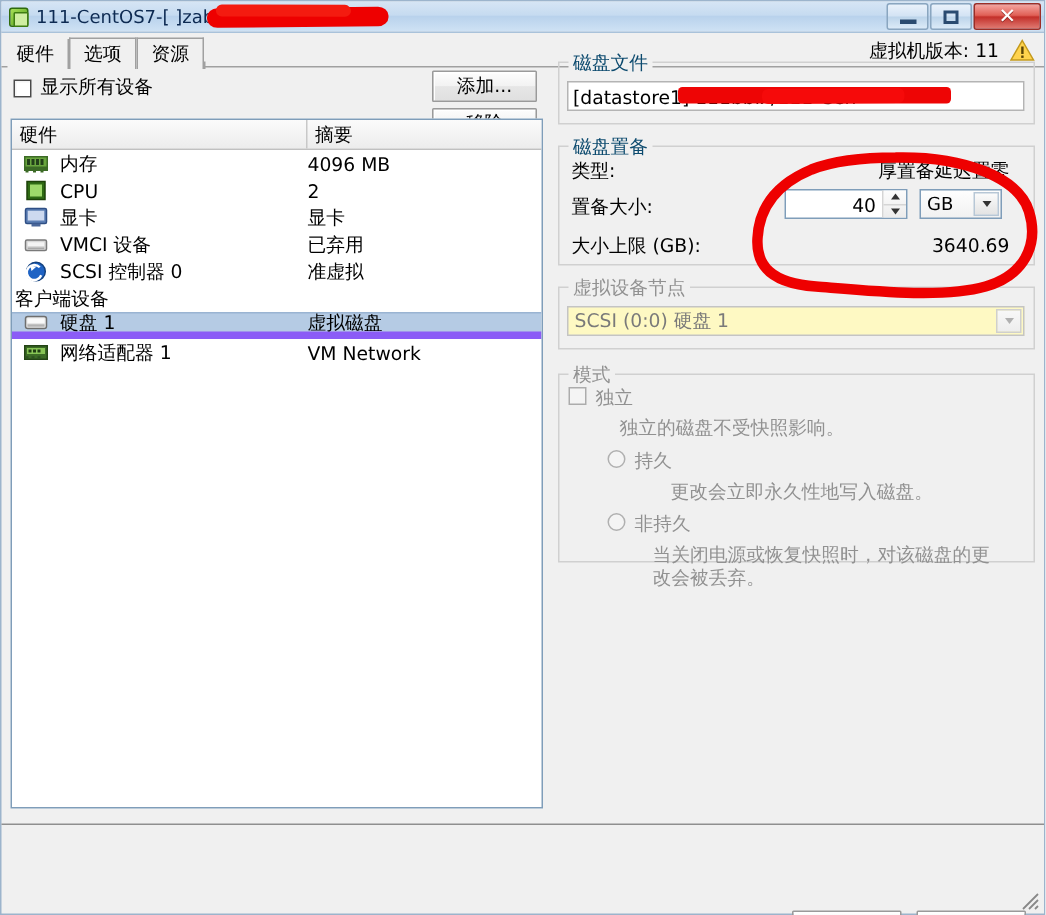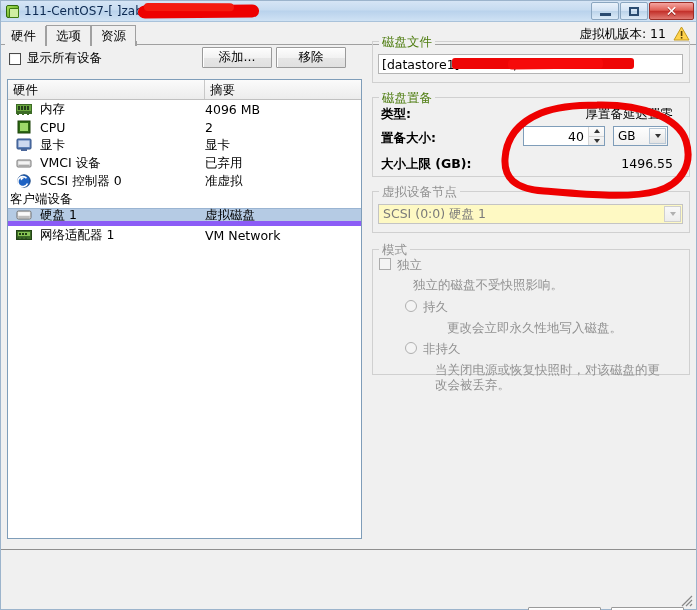--- a/index.html
+++ b/index.html
@@ -195,23 +195,24 @@
     width: 12px; height: 12px;
     border: 1px solid #4a4a4a;
     background: #ffffff;
     margin-right: 6px;
     box-sizing: border-box;
     flex: none;
     box-shadow: inset 1px 1px 0 #f4f4f4;
   }
   .btnrow {
     position: absolute;
-    right: 16px; top: 0px;
+    right: 4px; top: 0px;
     display: flex;
     gap: 4px;
+    flex-direction: column;
   }
   .winbtn {
     width: 70px; height: 21px;
     background: linear-gradient(to bottom, #fdfdfd 0%, #f2f2f2 50%, #e6e6e6 51%, #e0e0e0 100%);
     border: 1px solid #9a9a9a;
     border-radius: 1px;
     font-size: 12.5px;
     color: #000;
     display: flex; align-items: center; justify-content: center;
     box-sizing: border-box;
@@ -284,21 +285,21 @@
     border: 1px solid #d0d0d0;
     position: relative;
     box-sizing: border-box;
   }
   .group > .legend {
     position: absolute;
     top: -8px; left: 6px;
     background: #f0f0f0;
     padding: 0 3px;
     font-size: 12.5px;
-    color: #4d7c0f;
+    color: #0c4a6e;
   }
   .group.disabled > .legend { color: #919191; }
 
   .grp-diskfile { height: 42px; }
   .pathbox {
     position: absolute;
     left: 5px; top: 12px;
     width: 305px; height: 20px;
     background: #fff;
     border: 1px solid #b4b4b4;
@@ -327,21 +328,20 @@
   }
 
   .grp-prov {
     margin-top: 14px;
     height: 80px;
   }
   .prov-label {
     position: absolute;
     left: 8px;
     font-size: 12.5px;
-    font-weight: bold;
   }
   .prov-val {
     position: absolute;
     font-size: 12.5px;
     white-space: nowrap;
   }
   .spinbox {
     position: absolute;
     left: 150px; top: 28px;
     width: 82px; height: 20px;
@@ -659,21 +659,21 @@
       </div>
 
       <div class="unitcombo">
         <span>GB</span>
         <span class="combo-btn">
           <span class="tri-dn"></span>
         </span>
       </div>
 
       <div class="prov-label" style="top:58px;">大小上限 (GB):</div>
-      <div class="prov-val" style="right:16px; top:58px;">1496.55</div>
+      <div class="prov-val" style="right:16px; top:58px;">3640.69</div>
     </div>
 
     <div class="group grp-node disabled">
       <div class="legend">虚拟设备节点</div>
       <div class="nodecombo">
         <span>SCSI (0:0) 硬盘 1</span>
         <span class="combo-btn dis">
           <span class="tri-dn" style="border-top-color:#b0b0b0;"></span>
         </span>
       </div>

